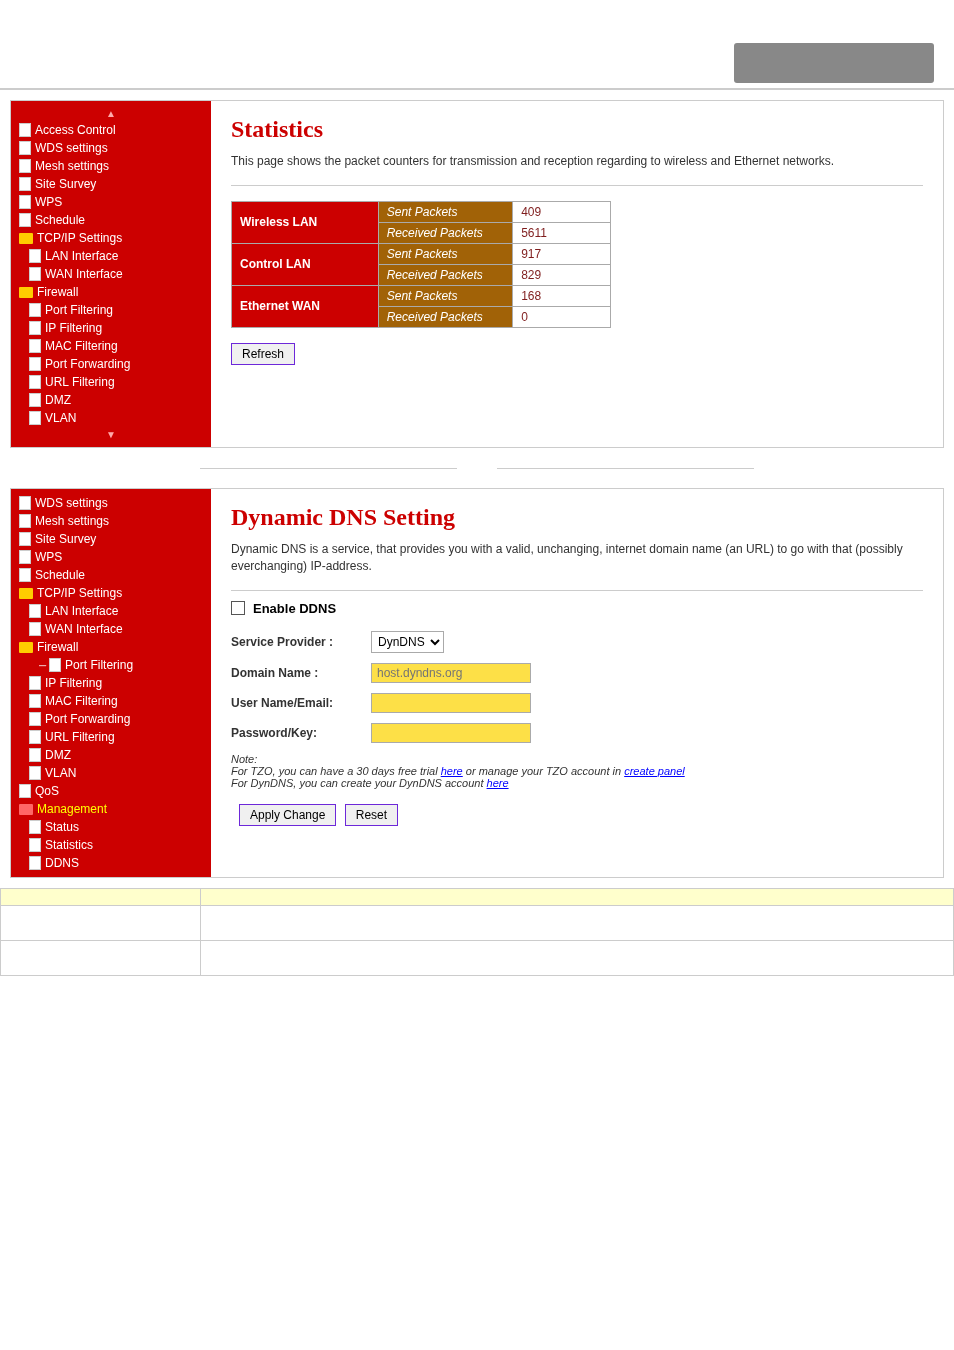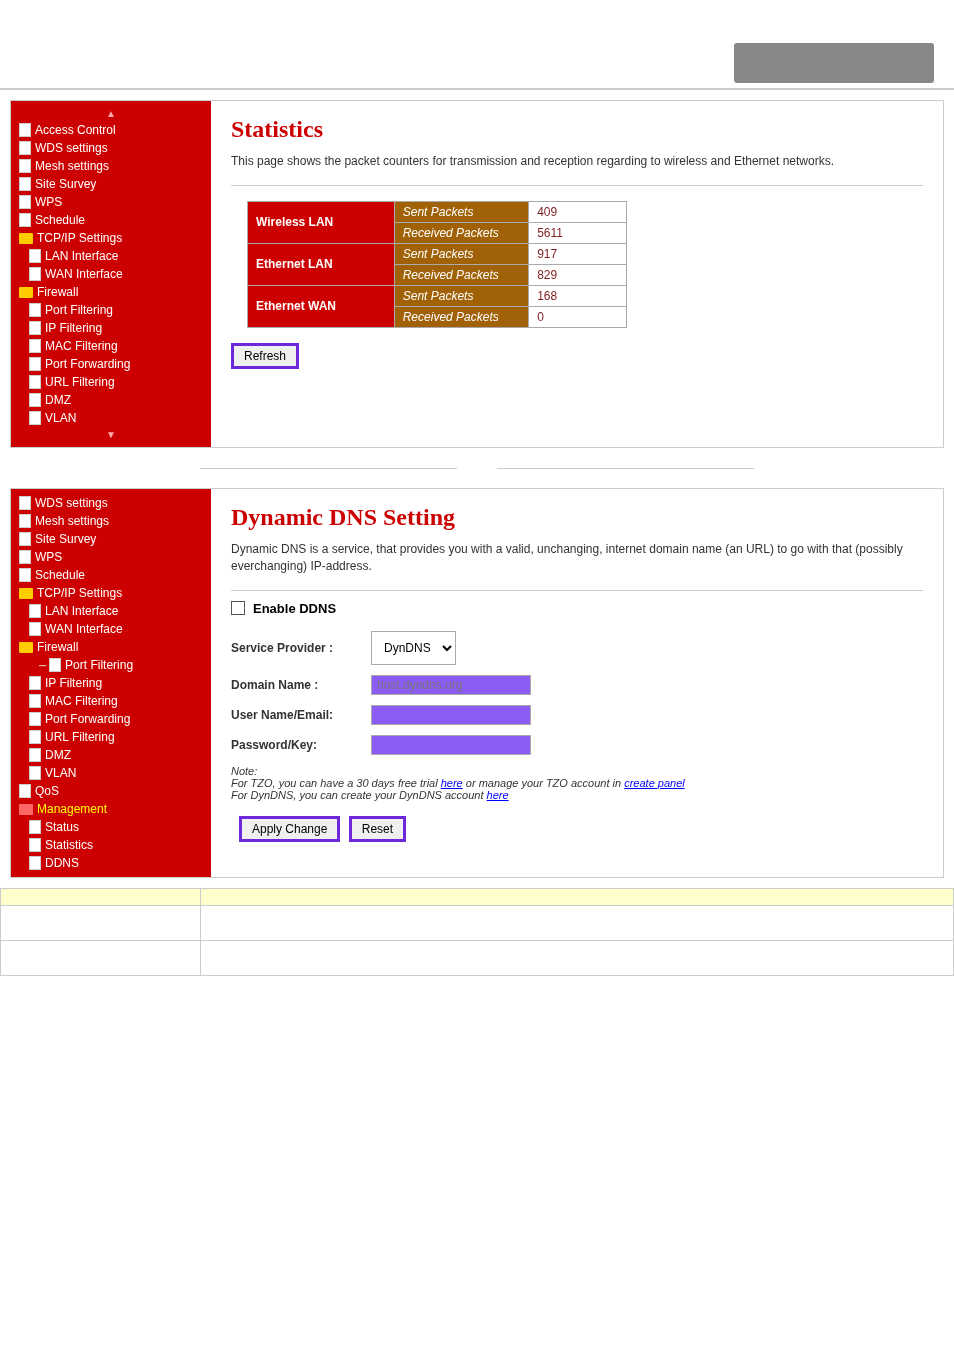--- a/index.html
+++ b/index.html
@@ -109,21 +109,21 @@
     .divider {
       border: none;
       border-top: 1px solid #ccc;
       margin: 10px 0;
     }
 
     
     .stats-table {
       border-collapse: collapse;
       width: 380px;
-      margin: 15px 16px;
+      margin: 15px 0;
     }
     .stats-table td {
       border: 1px solid #aaa;
       padding: 3px 8px;
       font-size: 12px;
     }
     .stats-table .row-header {
       font-weight: bold;
       background: #cc0000;
       color: #fff;
@@ -143,21 +143,21 @@
       background: #fff;
       color: #7f1d1d;
       width: 80px;
     }
 
     
     .btn {
       padding: 3px 10px;
       font-size: 12px;
       background: #f0f0f0;
-      border: 3px solid #6d28d9;
+      border: 1px solid #6d28d9;
       cursor: pointer;
       margin-right: 5px;
     }
 
     
     .form-row {
       display: flex;
       align-items: center;
       margin-bottom: 10px;
     }
@@ -165,25 +165,25 @@
       width: 140px;
       font-weight: bold;
       font-size: 12px;
       color: #333;
     }
     .form-input {
       border: 1px solid #aaa;
       padding: 2px 5px;
       font-size: 12px;
       width: 160px;
-      background: #8b5cf6;
+      background: #fde047;
     }
     .form-select {
       border: 1px solid #aaa;
-      padding: 8px;
+      padding: 2px;
       font-size: 12px;
       background: #fff;
     }
     .enable-row {
       display: flex;
       align-items: center;
       margin-bottom: 15px;
       gap: 8px;
     }
     .enable-checkbox {
@@ -326,21 +326,21 @@
           <td class="row-header" rowspan="2">Wireless LAN</td>
           <td class="label-cell"><em>Sent Packets</em></td>
           <td class="value-cell">409</td>
         </tr>
         <tr>
           <td class="label-cell"><em>Received Packets</em></td>
           <td class="value-cell">5611</td>
         </tr>
 
         <tr>
-          <td class="row-header" rowspan="2">Ethernet LAN</td>
+          <td class="row-header" rowspan="2">Control LAN</td>
           <td class="label-cell"><em>Sent Packets</em></td>
           <td class="value-cell">917</td>
         </tr>
         <tr>
           <td class="label-cell"><em>Received Packets</em></td>
           <td class="value-cell">829</td>
         </tr>
 
         <tr>
           <td class="row-header" rowspan="2">Ethernet WAN</td>

